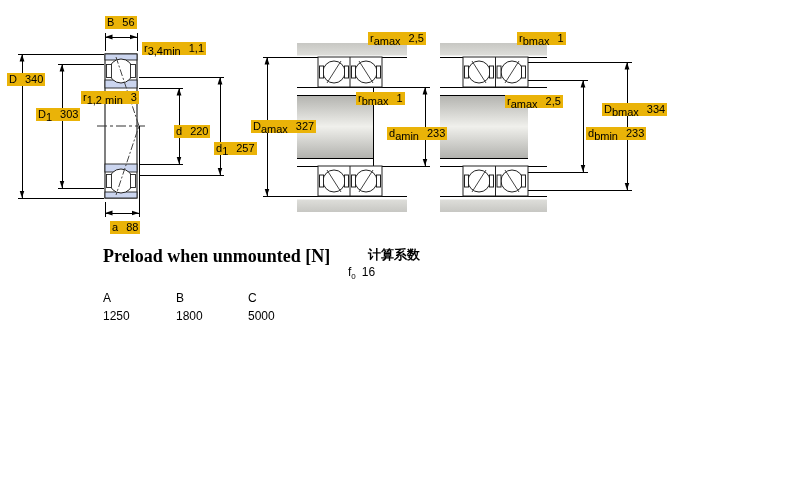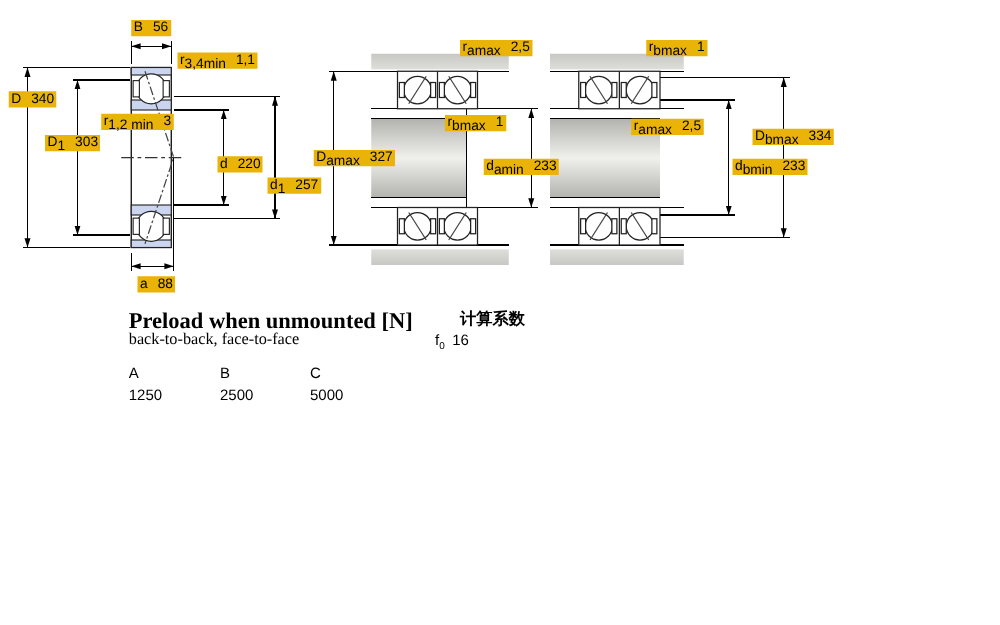--- a/index.html
+++ b/index.html
@@ -192,26 +192,25 @@
   <div class="dim-label" style="left:356px;top:92px;"><span>r</span><sub>bmax</sub><span class="val">1</span></div>
   <div class="dim-label" style="left:251px;top:86px;margin-top:34px;"><span>D</span><sub>amax</sub><span class="val">327</span></div>
   <div class="dim-label" style="left:387px;top:127px;text-align:right;"><span>d</span><sub>amin</sub><span class="val">233</span></div>
 
   <div class="dim-label" style="left:517px;top:32px;"><span>r</span><sub>bmax</sub><span class="val">1</span></div>
   <div class="dim-label" style="left:505px;top:95px;"><span>r</span><sub>amax</sub><span class="val">2,5</span></div>
   <div class="dim-label" style="left:602px;top:103px;"><span>D</span><sub>bmax</sub><span class="val">334</span></div>
   <div class="dim-label" style="left:586px;top:127px;"><span>d</span><sub>bmin</sub><span class="val">233</span></div>
 
   <div class="preload-title">Preload when unmounted [N]</div>
-  <div class="preload-sub">back-to-back, face-to-face</div>
   <div class="factors-title">计算系数</div>
   <div class="f0-label"><span>f</span><sub>0</sub><span class="val">16</span></div>
 
   <div class="preload-table">
     <span>A</span>
     <span>B</span>
     <span>C</span>
     <span>1250</span>
-    <span>2500</span>
+    <span>1800</span>
     <span>5000</span>
   </div>
 
 </div>
 
 </body></html>

